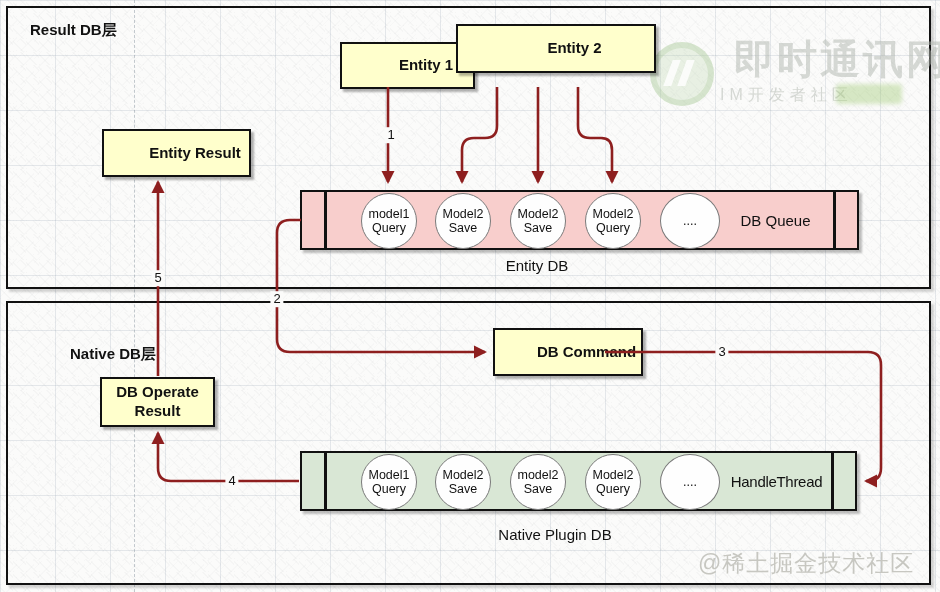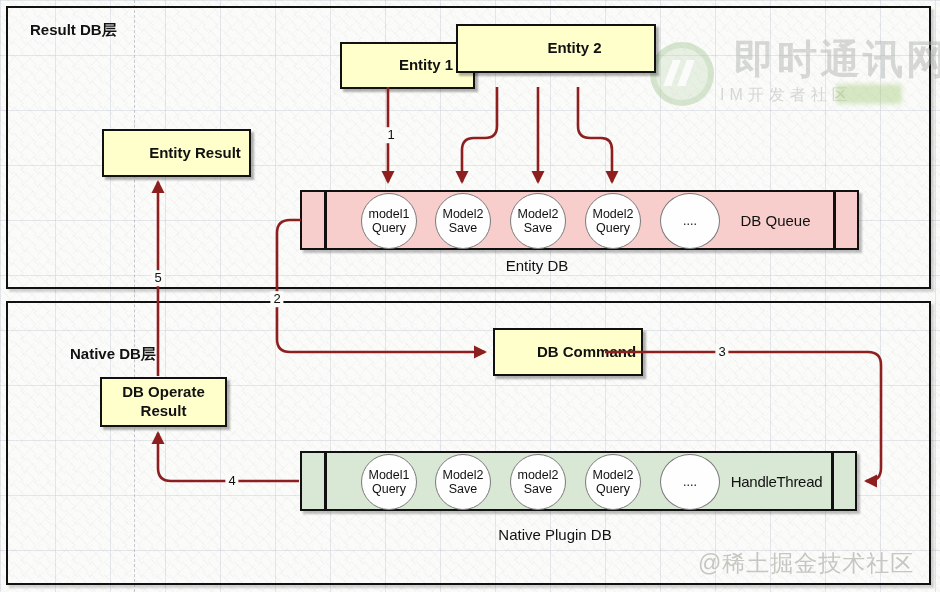--- a/index.html
+++ b/index.html
@@ -66,21 +66,21 @@
     <div class="panel-label" style="left:22px;top:13px;">Result DB层</div>
   </div>
   <div class="panel" style="left:6px;top:301px;width:921px;height:280px;">
     <div class="panel-label" style="left:22px;top:42px;margin-left:40px;">Native DB层</div>
   </div>
 
   <div class="node" style="left:340px;top:42px;width:94px;height:43px;">Entity 1</div>
   <div class="node" style="left:456px;top:24px;width:159px;height:45px;">Entity 2</div>
   <div class="node" style="left:102px;top:129px;width:108px;height:44px;">Entity Result</div>
   <div class="node" style="left:493px;top:328px;width:109px;height:44px;">DB Command</div>
-  <div class="node" style="left:100px;top:377px;width:111px;height:46px;padding:0 6px;">DB Operate Result</div>
+  <div class="node" style="left:100px;top:377px;width:111px;height:46px;padding:0 0;">DB Operate Result</div>
 
   <div class="bar pink" style="left:300px;top:190px;width:555px;height:56px;">
     <div class="bar-divider" style="left:22px;"></div>
     <div class="bar-divider" style="left:531px;"></div>
     <div class="queue-circle" style="left:59px;top:1px;">
       <span>model1</span>
       <span>Query</span>
     </div>
     <div class="queue-circle" style="left:133px;top:1px;">
       <span>Model2</span>

